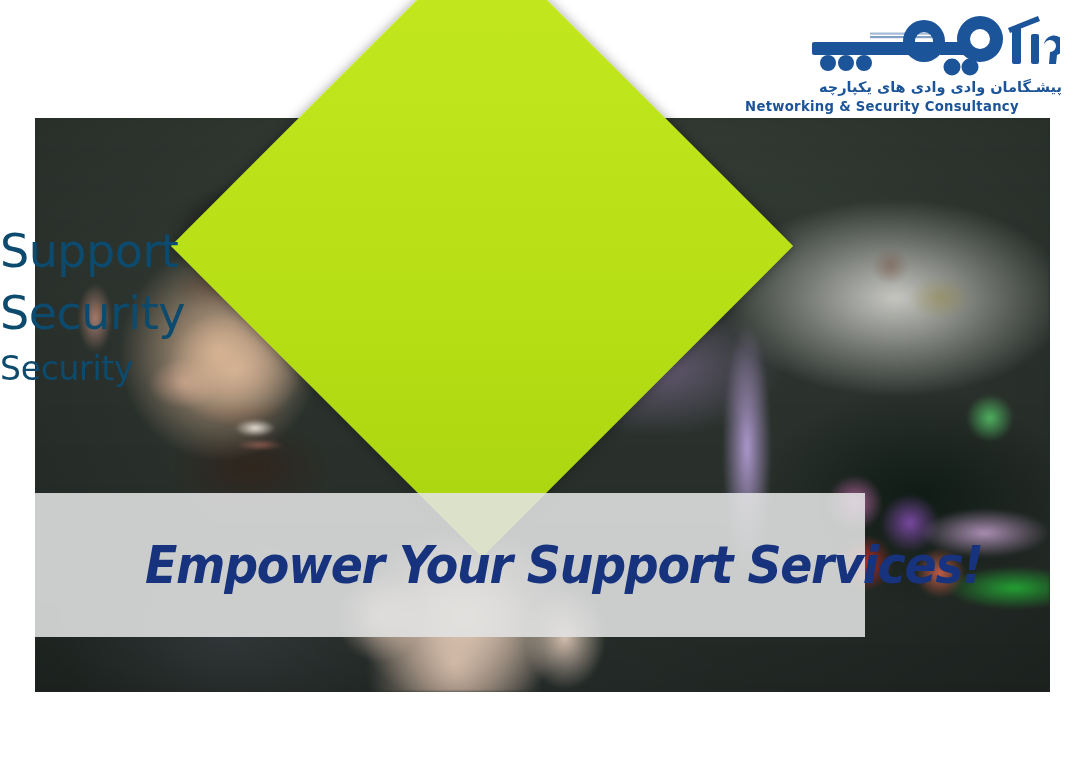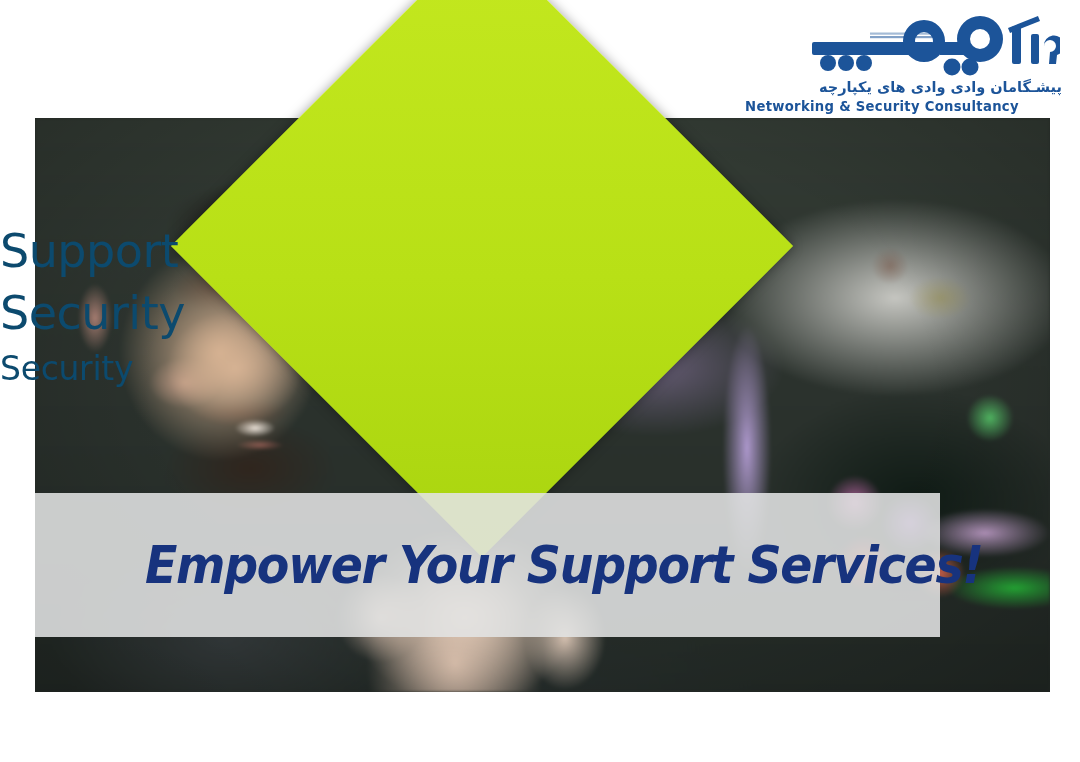--- a/index.html
+++ b/index.html
@@ -181,21 +181,21 @@
     line-height: 50px;
     font-weight: 400;
     letter-spacing: -0.3px;
   }
 
   
   .band {
     position: absolute;
     left: 35px;
     top: 493px;
-    width: 905px;
+    width: 830px;
     height: 144px;
     background: rgba(226,228,228,0.88);
     display: flex;
     align-items: center;
   }
   .band-text {
     margin-left: 110px;
     font-family: "DejaVu Sans", sans-serif;
     font-style: italic;
     font-weight: bold;

